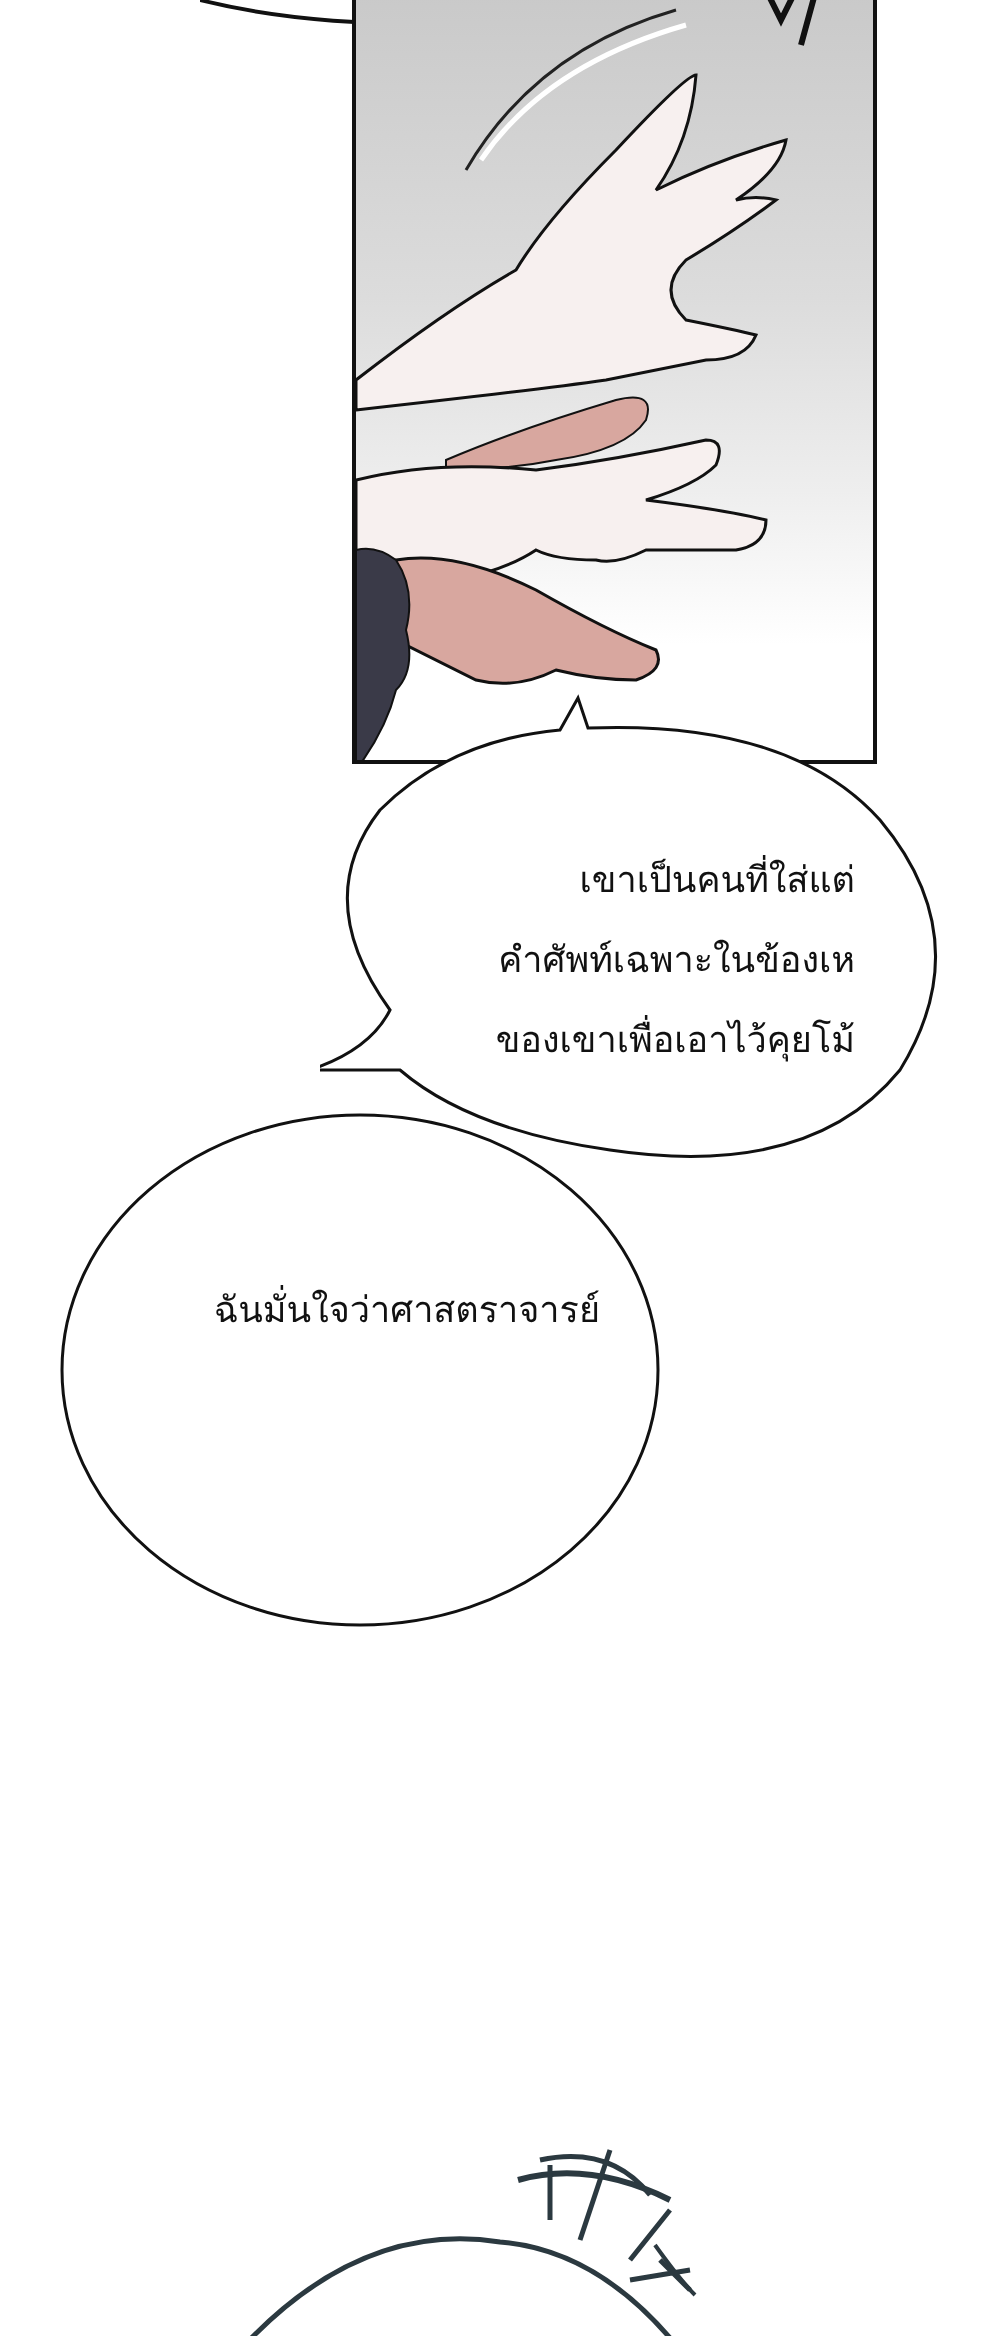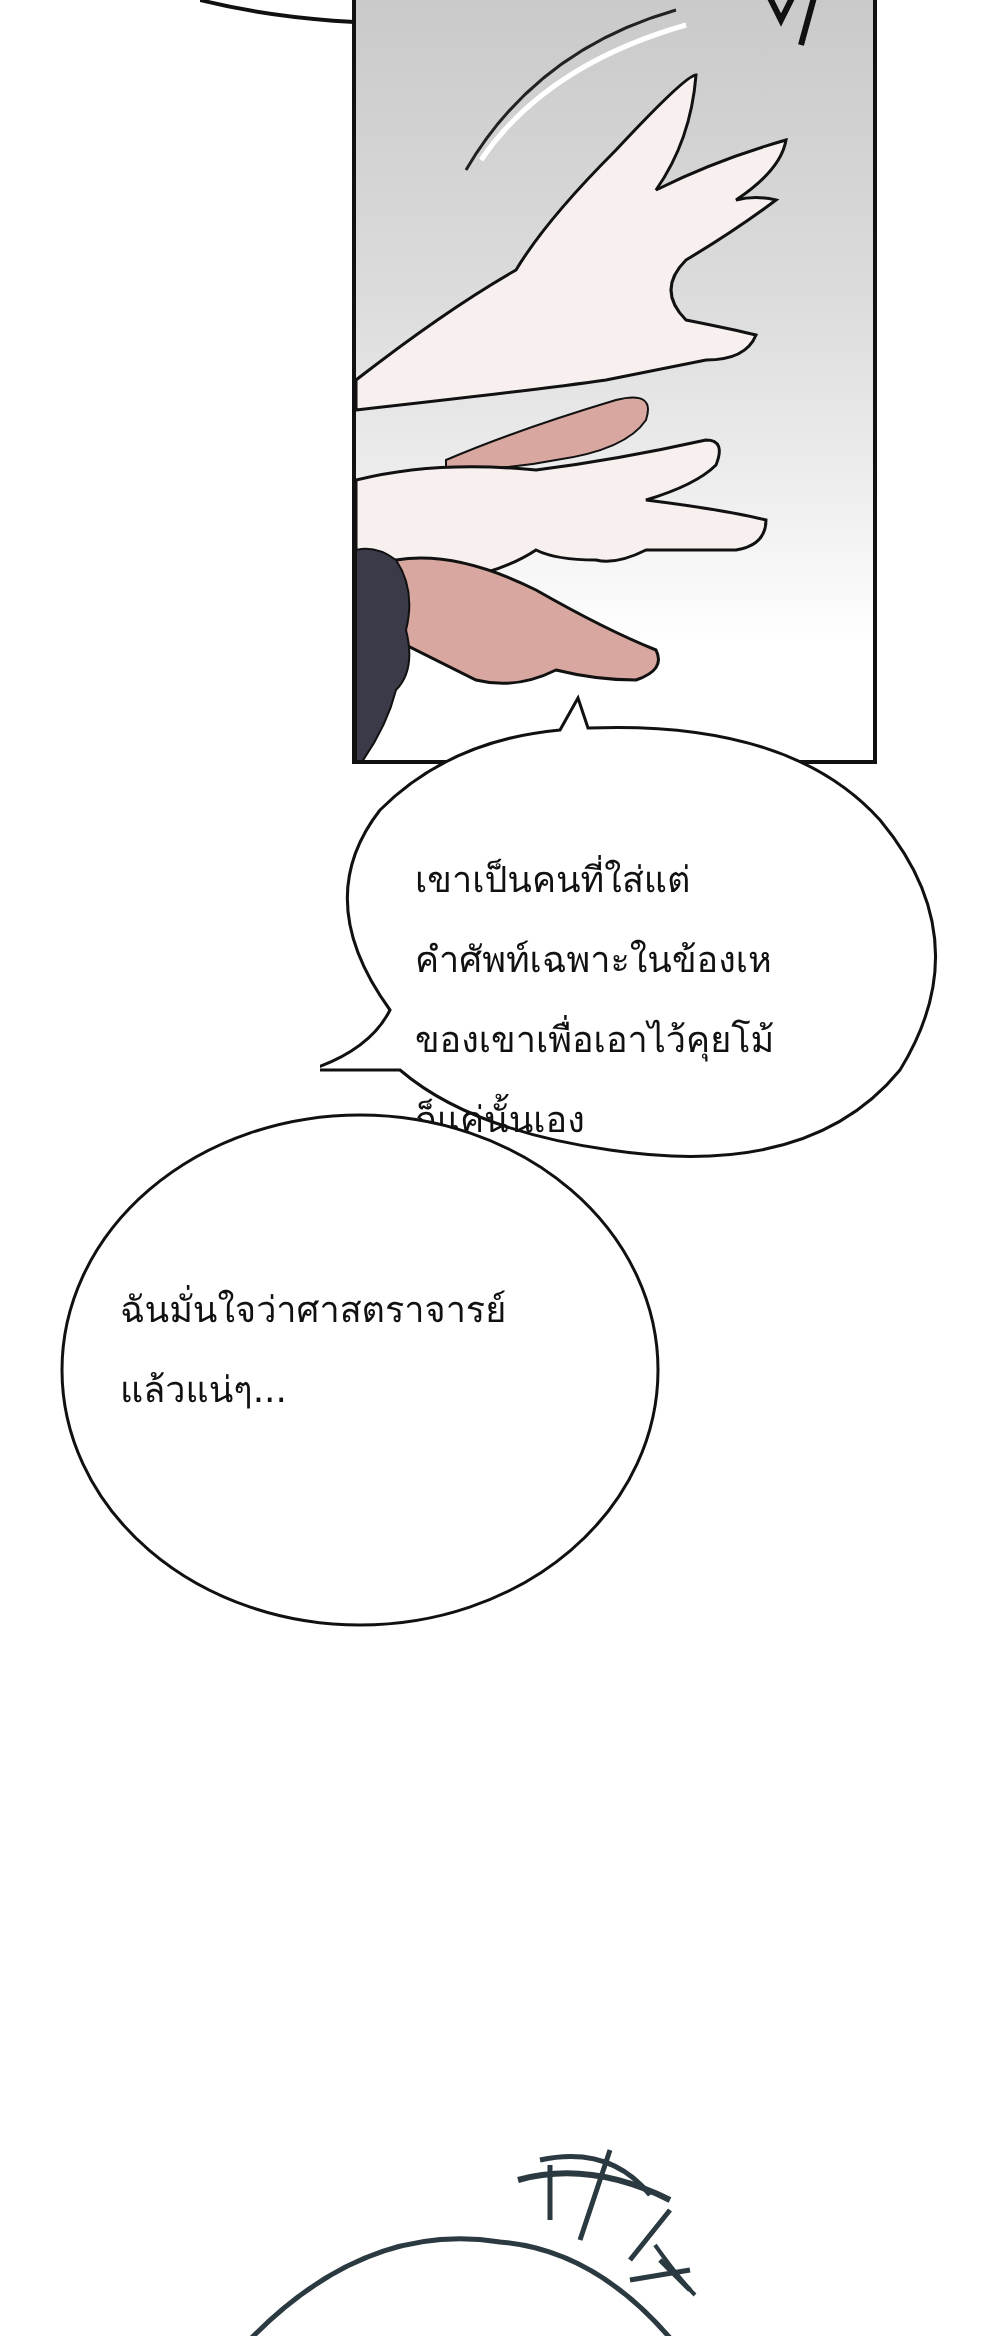--- a/index.html
+++ b/index.html
@@ -5,21 +5,21 @@
     html, body { margin: 0; padding: 0; }
     body { width: 1000px; height: 2336px; background: #ffffff; position: relative; overflow: hidden; font-family: "DejaVu Sans", sans-serif; }
     .abs { position: absolute; }
     .panel {
       left: 352px; top: -10px; width: 517px; height: 770px;
       border: 4px solid #111; border-top: none;
       background: linear-gradient(180deg, #c9c9c9 0%, #dcdcdc 40%, #eeeeee 65%, #ffffff 85%);
       overflow: hidden;
     }
     .bubble-text {
-      position: absolute; text-align: left; color: #111;
+      position: absolute; text-align: right; color: #111;
       font-size: 36px; line-height: 80px; white-space: nowrap;
     }
     svg { position: absolute; }
   </style>
 </head>
 <body>
 
 <svg width="520" height="70" style="left:200px; top:0;">
   <path d="M0,0 Q120,30 290,22 L305,52 L318,10 Q400,5 440,0" fill="#fff" stroke="#111" stroke-width="4"></path>
 </svg>
@@ -44,29 +44,27 @@
   </svg>
 </div>
 
 <svg width="640" height="560" style="left:320px; top:680px;">
   <path d="M258,18 L268,48 Q470,40 560,140 Q660,260 580,390 Q490,500 290,470 Q150,450 80,390 L-10,390 Q50,370 70,330 Q-10,220 60,130 Q130,60 240,50 Z" fill="#fff" stroke="#111" stroke-width="3"></path>
 </svg>
 <div class="bubble-text" style="left:415px; top:840px; width:440px;">
   <div>เขาเป็นคนที่ใส่แต่</div>
   <div>คำศัพท์เฉพาะในข้องเห</div>
   <div>ของเขาเพื่อเอาไว้คุยโม้</div>
-  <div>ก็แค่นั้นเอง</div>
 </div>
 
 <svg width="640" height="520" style="left:60px; top:1110px;">
   <ellipse cx="300" cy="260" rx="298" ry="255" fill="#fff" stroke="#111" stroke-width="3"></ellipse>
 </svg>
 <div class="bubble-text" style="left:120px; top:1270px; width:480px;">
   <div>ฉันมั่นใจว่าศาสตราจารย์</div>
-  <div>แล้วแน่ๆ...</div>
 </div>
 
 <svg width="200" height="160" style="left:510px; top:2140px;">
   <path d="M8,40 Q80,20 160,60" stroke="#2b3940" stroke-width="6" fill="none"></path>
   <path d="M30,20 Q100,5 140,55" stroke="#2b3940" stroke-width="5" fill="none"></path>
   <path d="M40,25 L40,80 M100,10 L70,100 M160,70 L120,120 M150,120 L180,150 M120,140 L180,130" stroke="#2b3940" stroke-width="5" fill="none"></path>
   <path d="M145,105 Q170,140 185,155" stroke="#2b3940" stroke-width="4" fill="none"></path>
 </svg>
 
 <svg width="520" height="120" style="left:240px; top:2230px;">

